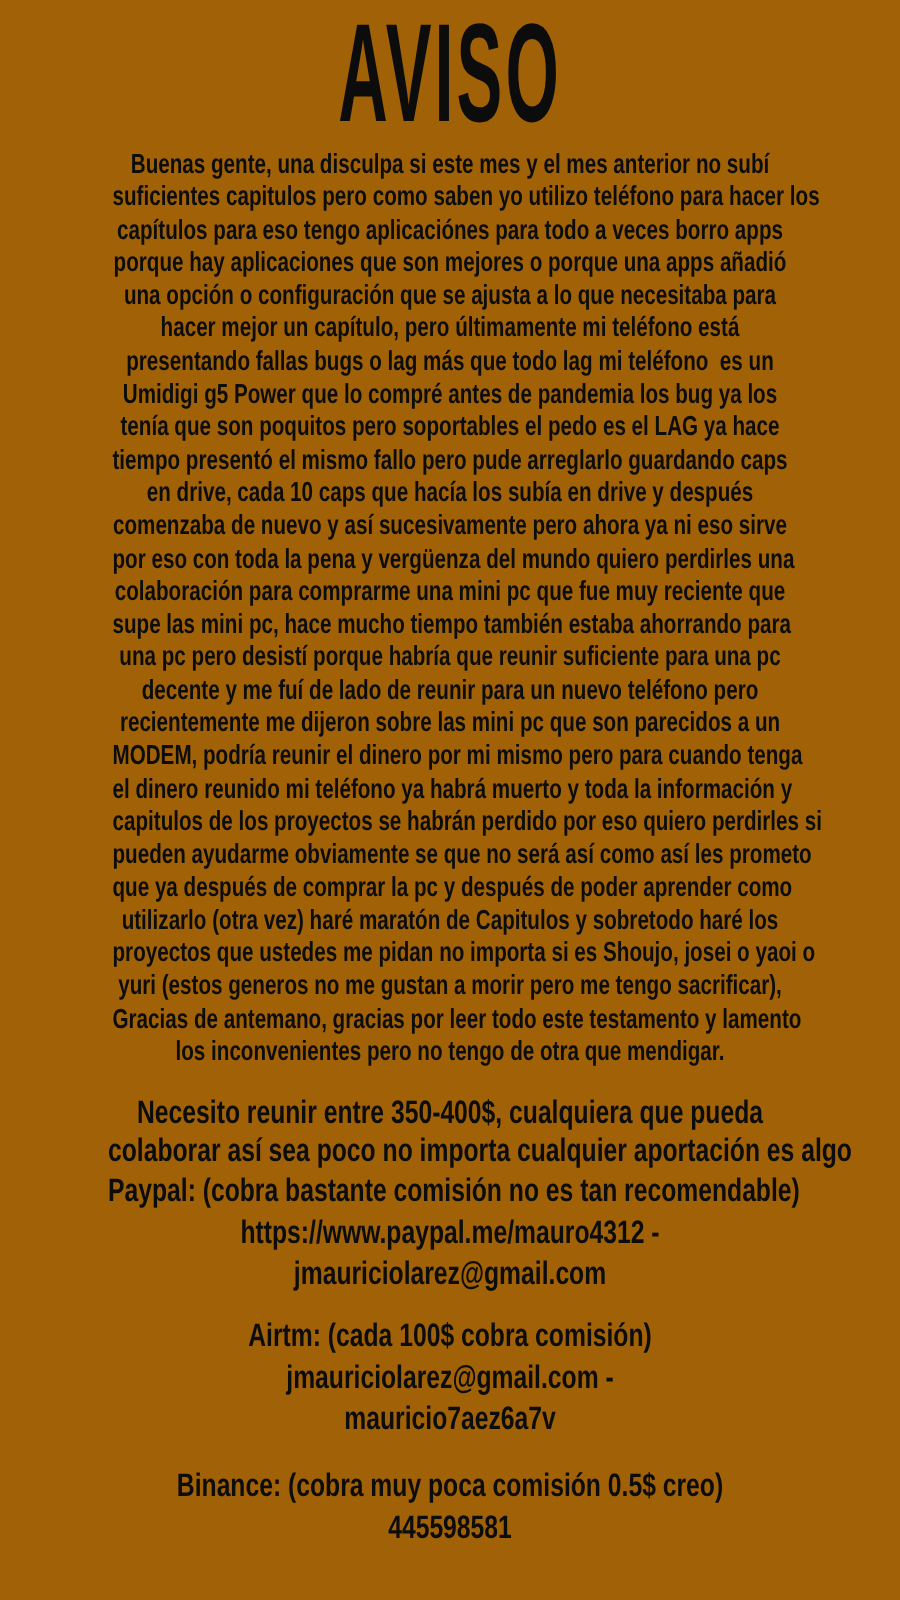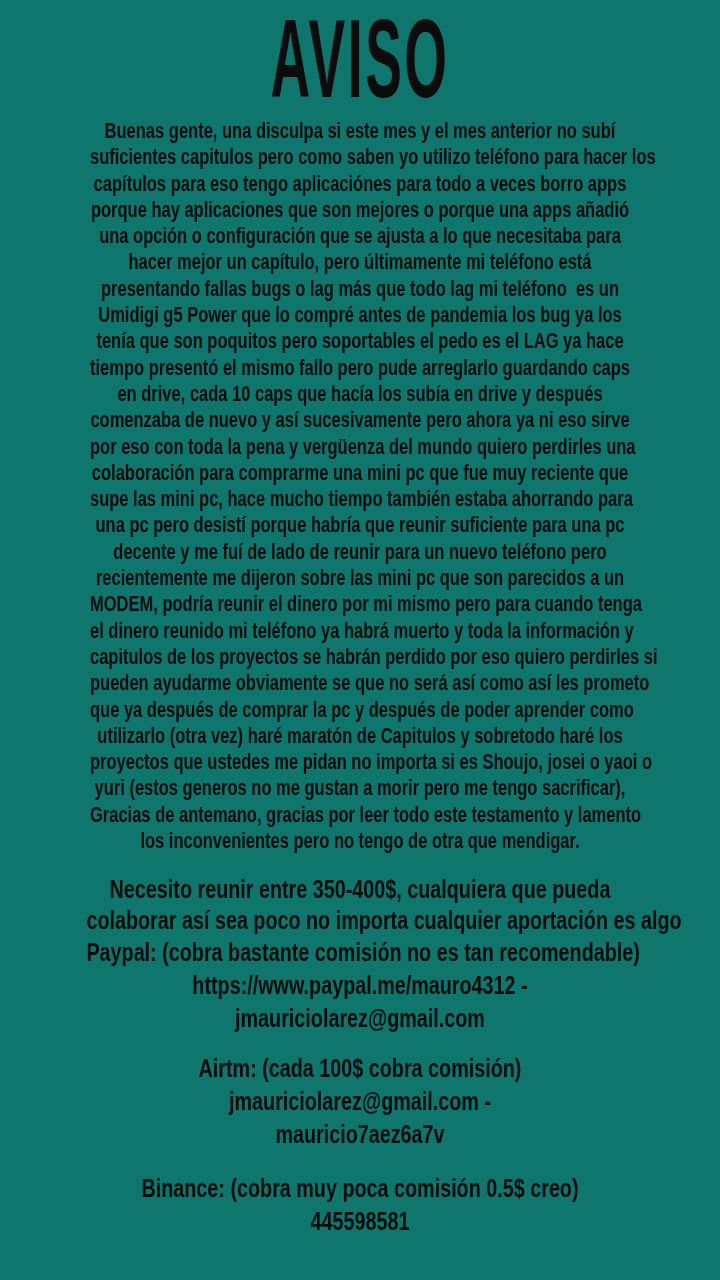--- a/index.html
+++ b/index.html
@@ -37,21 +37,21 @@
     font-size:26px;line-height:33px;
     transform:scaleX(0.76);transform-origin:50% 0;
   }
   .pay-paypal{margin-top:0;}
   .pay-airtm{margin-top:17px;}
   .pay-binance{margin-top:21px;}
 </style>
 </head>
 <body>
 
-<div class="page" style="background: #0f766e; color: rgb(12, 12, 12);">
+<div class="page" style="background: #a16207; color: rgb(12, 12, 12);">
   <h1 class="title">AVISO</h1>
 
   <div class="block para">
       <div class="tl">Buenas gente, una disculpa si este mes y el mes anterior no subí</div>
       <div class="tl">suficientes capitulos pero como saben yo utilizo teléfono para hacer los</div>
       <div class="tl">capítulos para eso tengo aplicaciónes para todo a veces borro apps</div>
       <div class="tl">porque hay aplicaciones que son mejores o porque una apps añadió</div>
       <div class="tl">una opción o configuración que se ajusta a lo que necesitaba para</div>
       <div class="tl">hacer mejor un capítulo, pero últimamente mi teléfono está</div>
       <div class="tl">presentando fallas bugs o lag más que todo lag mi teléfono  es un</div>

